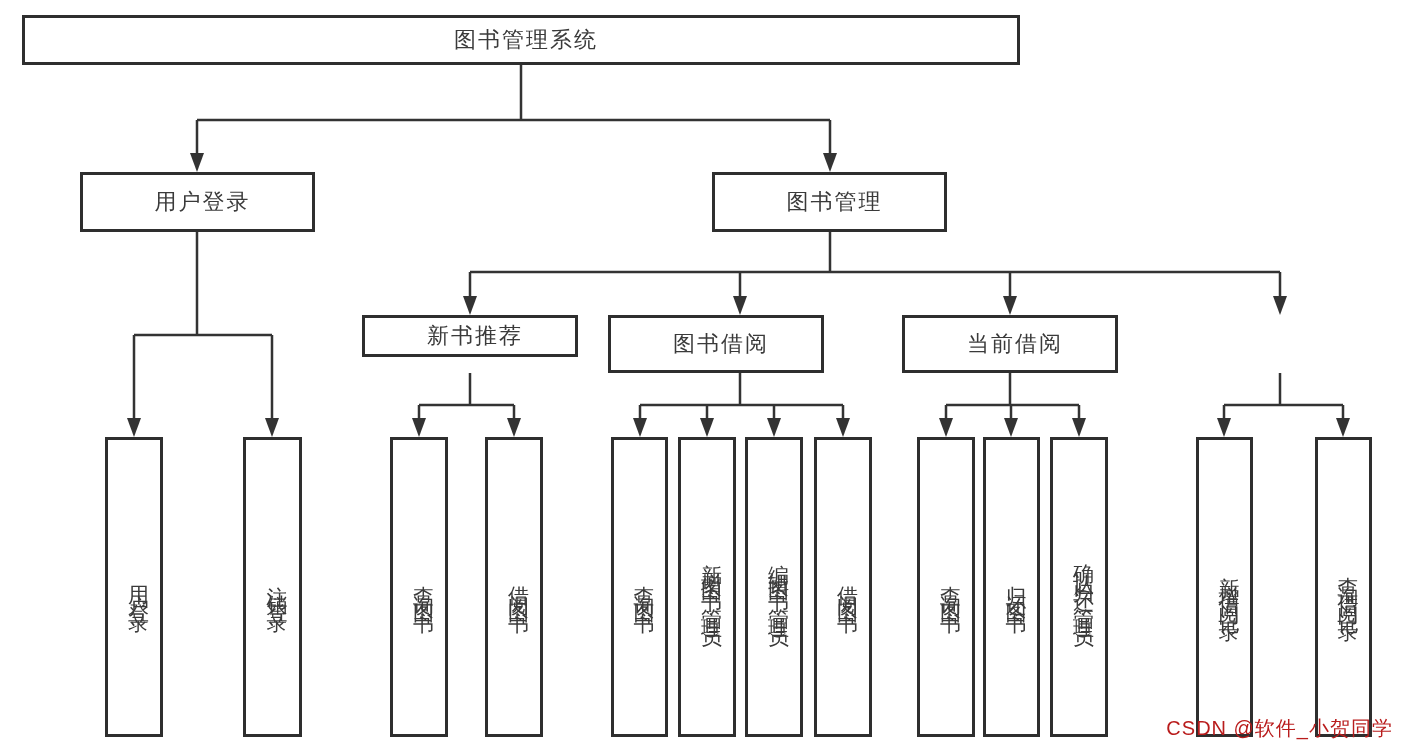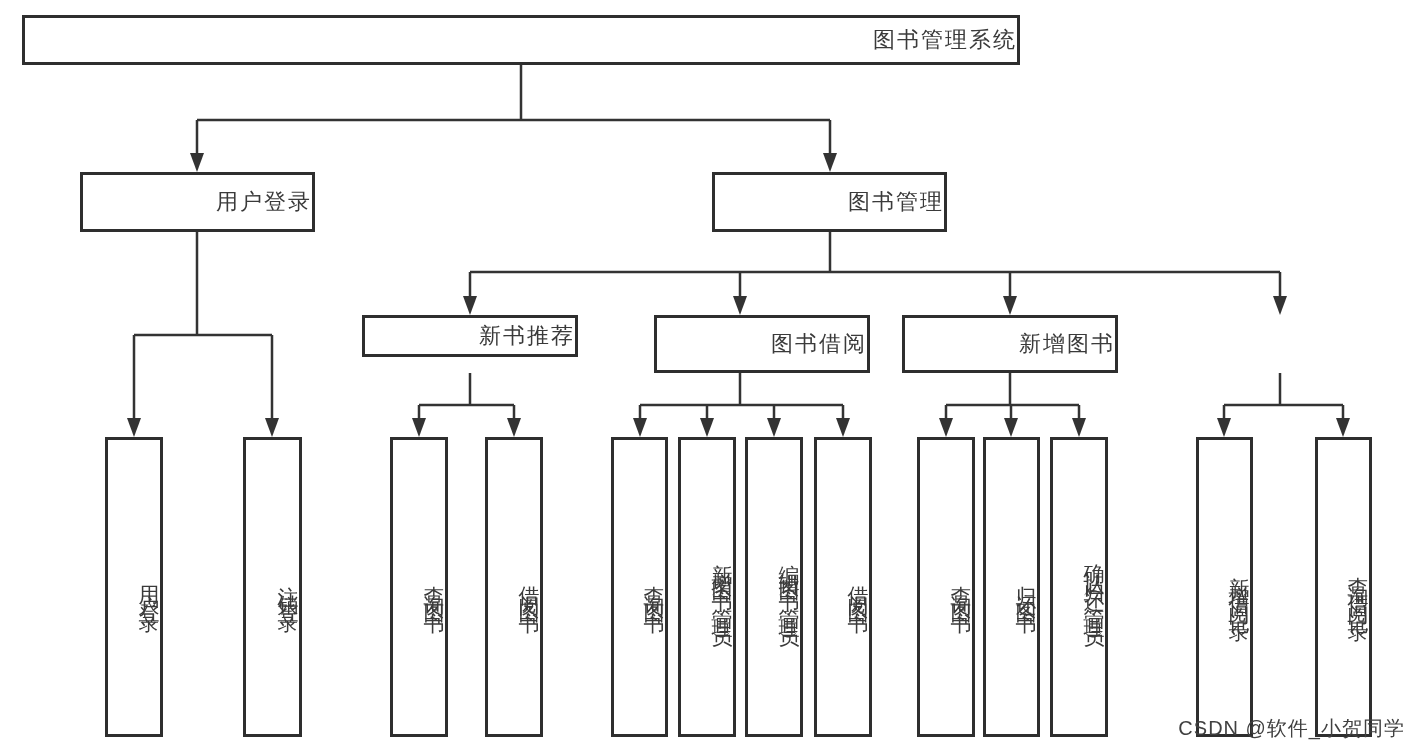--- a/index.html
+++ b/index.html
@@ -3,33 +3,33 @@
 <meta charset="utf-8">
 <style>
   html,body{margin:0;padding:0;background:#fff;}
   #canvas{
     position:relative;width:1405px;height:747px;background:#ffffff;
     font-family:"Liberation Sans","DejaVu Sans",sans-serif;color:#333333;
     overflow:hidden;
   }
   .node{
     position:absolute;box-sizing:border-box;border:3px solid #2e2e2e;background:#ffffff;
-    display:flex;align-items:center;justify-content:flex-end;text-align:center;padding-left:10px;
+    display:flex;align-items:center;justify-content:center;text-align:center;padding-left:10px;
   }
   .hlabel{font-size:22px;letter-spacing:2px;color:#3a3a3a;white-space:nowrap;}
   .vnode{top:437px;height:300px;}
   .vlabel{
     writing-mode:vertical-rl;text-orientation:mixed;
     font-size:21px;letter-spacing:9px;color:#3a3a3a;line-height:1;
   }
   svg.wires{position:absolute;left:0;top:0;pointer-events:none;}
   svg.wires path{stroke:#333333;stroke-width:2.5;fill:none;}
   svg.wires polygon{fill:#333333;stroke:none;}
   #watermark{
-    position:absolute;right:0;bottom:5px;font-size:20px;color:#404040;
+    position:absolute;right:12px;bottom:5px;font-size:20px;color:#b91c1c;
     letter-spacing:1px;white-space:nowrap;
   }
 </style>
 </head>
 <body>
 
 <div id="canvas">
 
   <svg class="wires" width="1405" height="747" aria-hidden="true">
 
@@ -88,25 +88,25 @@
   <div class="node" style="left:80px;top:172px;width:235px;height:60px;">
     <span class="hlabel">用户登录</span>
   </div>
   <div class="node" style="left:712px;top:172px;width:235px;height:60px;">
     <span class="hlabel">图书管理</span>
   </div>
 
   <div class="node" style="left:362px;top:315px;width:216px;height:42px;">
     <span class="hlabel">新书推荐</span>
   </div>
-  <div class="node" style="left:654px;top:315px;width:216px;height:58px;">
+  <div class="node" style="left:608px;top:315px;width:216px;height:58px;">
     <span class="hlabel">图书借阅</span>
   </div>
   <div class="node" style="left:902px;top:315px;width:216px;height:58px;">
-    <span class="hlabel">新增图书</span>
+    <span class="hlabel">当前借阅</span>
   </div>
 
   <div class="node vnode" style="left:105px;width:58px;">
     <span class="vlabel">用户登录</span>
   </div>
   <div class="node vnode" style="left:243px;width:59px;">
     <span class="vlabel">注销登录</span>
   </div>
 
   <div class="node vnode" style="left:390px;width:58px;">

